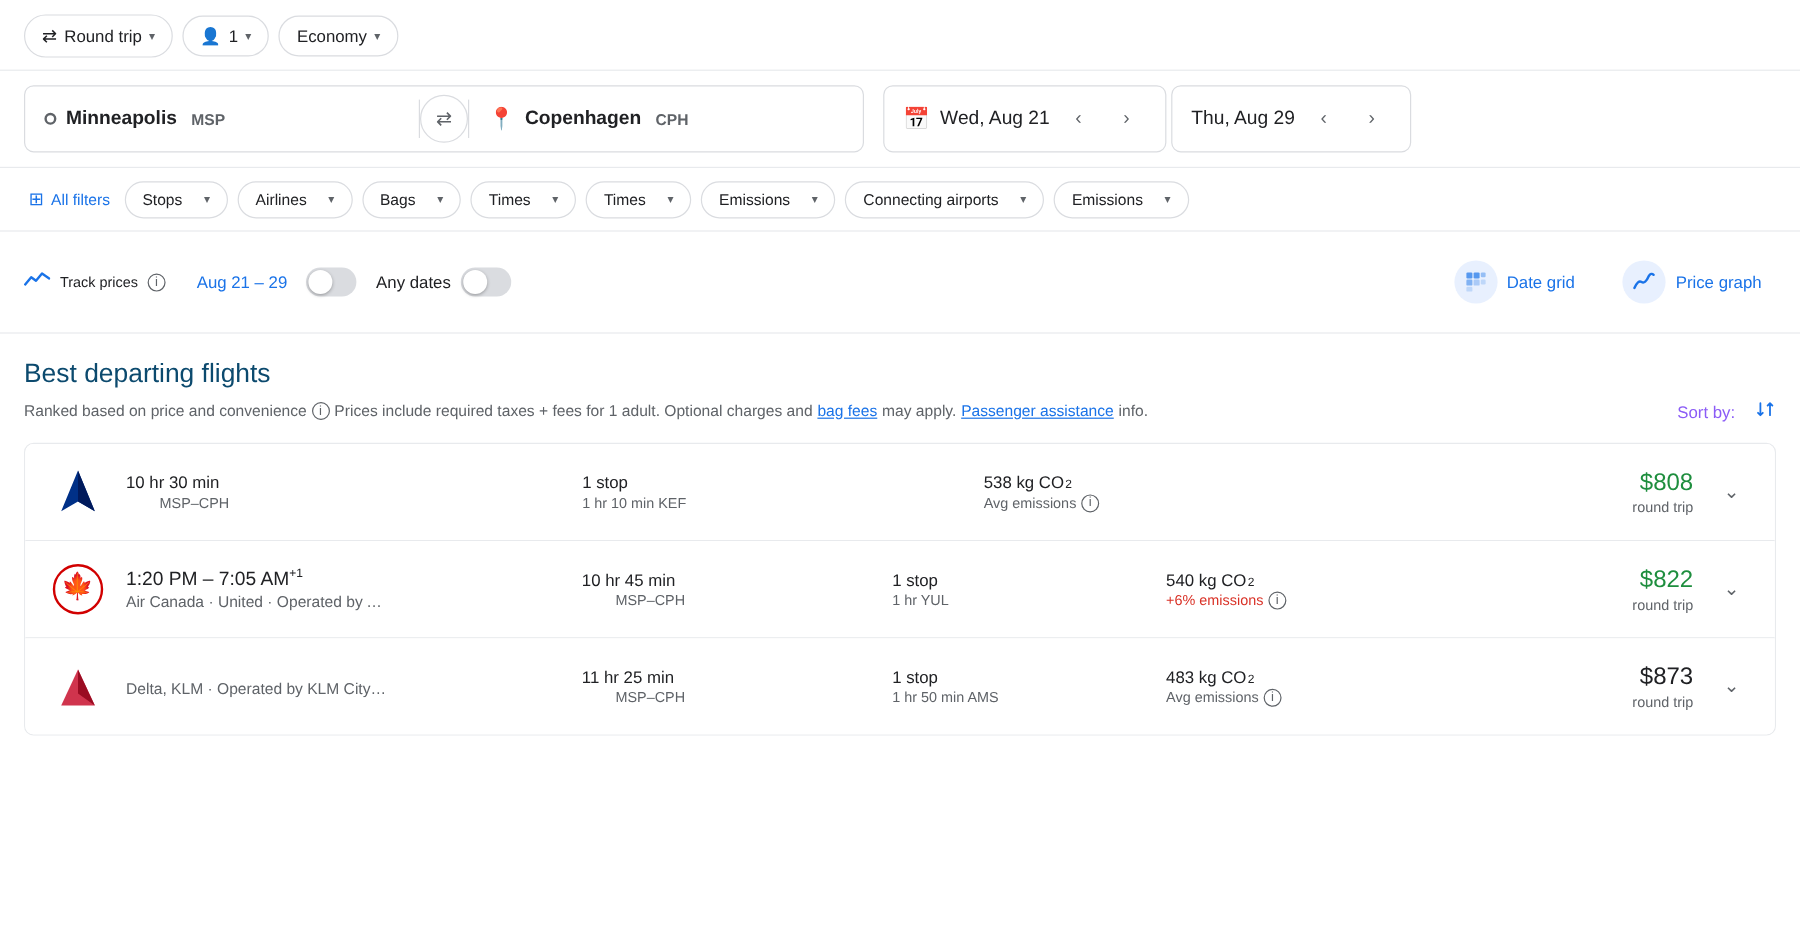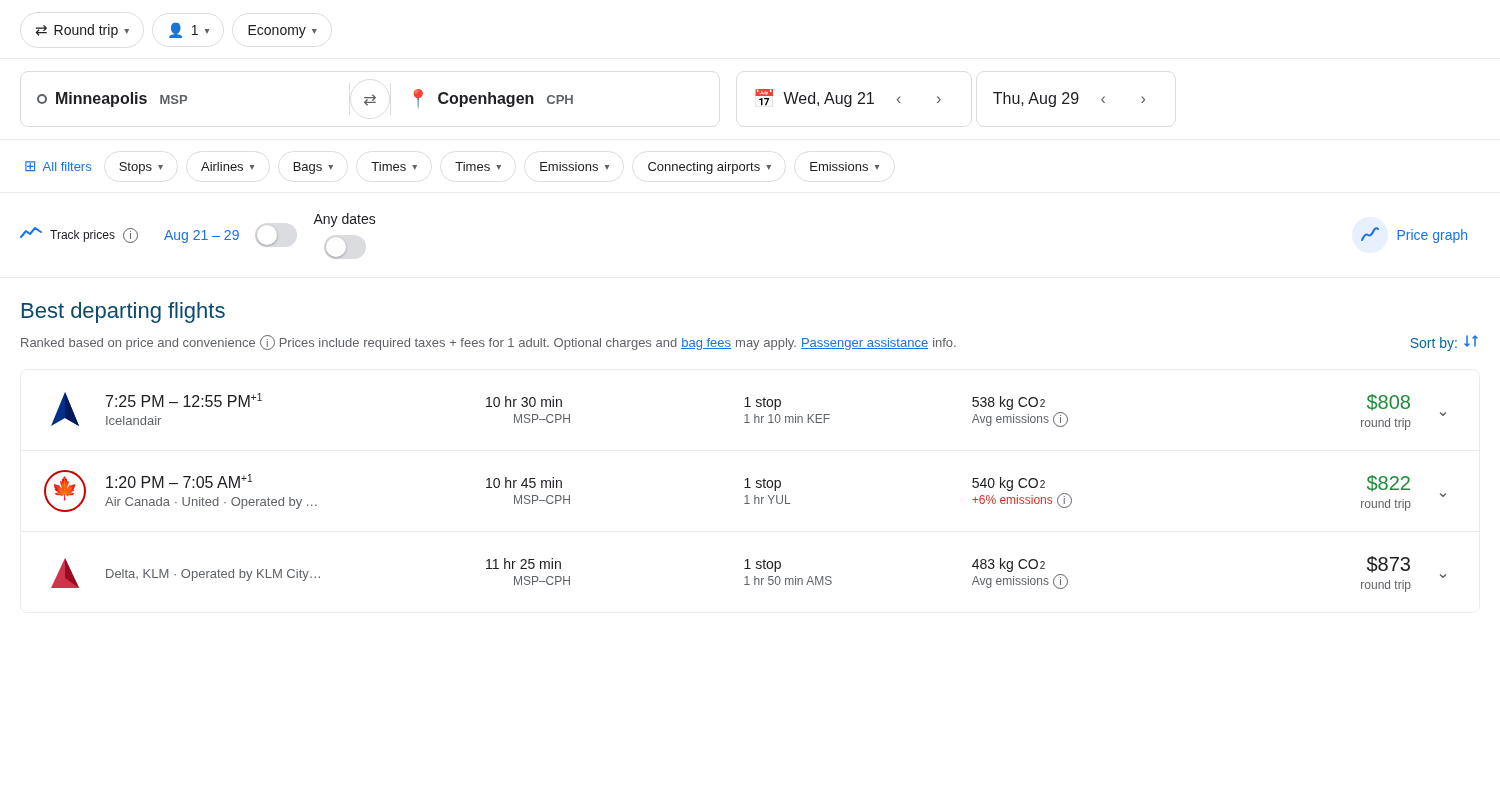--- a/index.html
+++ b/index.html
@@ -17,42 +17,42 @@
     .search-field-code { font-size: 13px; color: #5f6368; margin-left: 4px; }
     .swap-btn { width: 40px; height: 40px; border-radius: 50%; border: 1px solid #dadce0; display: flex; align-items: center; justify-content: center; cursor: pointer; background: #fff; flex-shrink: 0; font-size: 16px; color: #5f6368; }
     .divider-v { width: 1px; height: 32px; background: #dadce0; }
     .date-section { display: flex; align-items: center; gap: 4px; margin-left: 16px; }
     .date-field { display: flex; align-items: center; gap: 8px; border: 1px solid #dadce0; border-radius: 8px; height: 56px; padding: 0 16px; cursor: pointer; background: #fff; }
     .calendar-icon { font-size: 18px; color: #5f6368; }
     .date-text { font-size: 16px; color: #202124; }
     .date-nav { width: 32px; height: 32px; border-radius: 50%; border: none; background: none; cursor: pointer; font-size: 16px; color: #5f6368; display: flex; align-items: center; justify-content: center; }
 
     .filters-bar { display: flex; align-items: center; gap: 8px; padding: 10px 20px; border-bottom: 1px solid #e8eaed; flex-wrap: wrap; }
-    .filter-btn { display: flex; align-items: center; gap: 6px; border: 1px solid #dadce0; border-radius: 20px; padding: 7px 14px; cursor: pointer; background: #fff; font-size: 13px; color: #202124; white-space: nowrap; text-align: center; }
+    .filter-btn { display: flex; align-items: center; gap: 18px; border: 1px solid #dadce0; border-radius: 20px; padding: 7px 14px; cursor: pointer; background: #fff; font-size: 13px; color: #202124; white-space: nowrap; text-align: center; }
     .all-filters-btn { display: flex; align-items: center; gap: 6px; color: #1a73e8; border: none; background: none; cursor: pointer; font-size: 13px; font-weight: 500; padding: 7px 4px; }
 
     .track-section { display: flex; align-items: center; gap: 16px; padding: 16px 20px; border-bottom: 1px solid #e8eaed; }
     .track-prices { display: flex; align-items: center; gap: 8px; }
     .track-icon { font-size: 18px; color: #1a73e8; }
     .track-label { font-size: 12px; font-weight: 500; color: #202124; }
     .track-date { color: #1a73e8; font-size: 14px; font-weight: 500; }
     .toggle { width: 42px; height: 24px; background: #dadce0; border-radius: 12px; cursor: pointer; position: relative; flex-shrink: 0; }
     .toggle-thumb { width: 20px; height: 20px; border-radius: 50%; background: #fff; position: absolute; top: 2px; left: 2px; box-shadow: 0 1px 3px rgba(0,0,0,0.3); }
-    .any-dates { display: flex; align-items: center; gap: 8px; flex-direction: column; }
+    .any-dates { display: flex; align-items: center; gap: 8px; }
     .any-dates-label { font-size: 14px; color: #202124; font-weight: 500; }
     .right-tools { display: flex; align-items: center; gap: 16px; margin-left: auto; }
     .tool-btn { display: flex; align-items: center; gap: 8px; cursor: pointer; padding: 8px 12px; border-radius: 20px; }
     .tool-label { color: #1a73e8; font-size: 14px; font-weight: 500; }
     .tool-icon { width: 36px; height: 36px; border-radius: 50%; background: #e8f0fe; display: flex; align-items: center; justify-content: center; font-size: 16px; }
 
     .main-content { padding: 20px 20px; }
     .section-title { font-size: 22px; font-weight: 500; color: #0c4a6e; margin-bottom: 4px; }
     .section-subtitle { font-size: 13px; color: #5f6368; margin-bottom: 16px; display: flex; align-items: center; gap: 4px; flex-wrap: wrap; }
     .section-subtitle a { color: #1a73e8; text-decoration: underline; cursor: pointer; }
-    .sort-by { margin-left: auto; color: #0369a1; font-size: 14px; font-weight: 500; display: flex; align-items: center; gap: 4px; cursor: pointer; text-align: right; }
+    .sort-by { margin-left: auto; color: #8b5cf6; font-size: 14px; font-weight: 500; display: flex; align-items: center; gap: 16px; cursor: pointer; text-align: right; }
     .section-header { display: flex; align-items: baseline; gap: 8px; margin-bottom: 4px; }
     .info-icon { font-size: 11px; color: #5f6368; border: 1px solid #5f6368; border-radius: 50%; width: 15px; height: 15px; display: inline-flex; align-items: center; justify-content: center; cursor: pointer; flex-shrink: 0; }
 
     .flights-list { border: 1px solid #e8eaed; border-radius: 8px; overflow: hidden; }
     .flight-row { display: flex; align-items: center; padding: 16px 20px; gap: 16px; border-bottom: 1px solid #e8eaed; cursor: pointer; background: #fff; }
     .flight-row:last-child { border-bottom: none; }
 
     .airline-logo { width: 48px; height: 48px; flex-shrink: 0; display: flex; align-items: center; justify-content: center; }
 
     .flight-times { flex: 1.2; min-width: 160px; }
@@ -189,20 +189,34 @@
   </div>
 
   <div class="any-dates">
     <span class="any-dates-label">Any dates</span>
     <div class="toggle">
       <div class="toggle-thumb"></div>
     </div>
   </div>
 
   <div class="right-tools">
+    <div class="tool-btn">
+      <div class="tool-icon">
+        <svg width="20" height="20" viewBox="0 0 20 20" fill="none">
+          <rect x="2" y="2" width="5" height="5" rx="1" fill="#1a73e8" opacity="0.7"></rect>
+          <rect x="8" y="2" width="5" height="5" rx="1" fill="#1a73e8" opacity="0.7"></rect>
+          <rect x="2" y="8" width="5" height="5" rx="1" fill="#1a73e8" opacity="0.5"></rect>
+          <rect x="8" y="8" width="5" height="5" rx="1" fill="#1a73e8" opacity="0.3"></rect>
+          <rect x="14" y="2" width="4" height="4" rx="1" fill="#1a73e8" opacity="0.4"></rect>
+          <rect x="14" y="8" width="4" height="4" rx="1" fill="#1a73e8" opacity="0.2"></rect>
+          <rect x="2" y="14" width="5" height="4" rx="1" fill="#1a73e8" opacity="0.2"></rect>
+        </svg>
+      </div>
+      <span class="tool-label">Date grid</span>
+    </div>
     <div class="tool-btn">
       <div class="tool-icon">
         <svg width="20" height="20" viewBox="0 0 20 20" fill="none">
           <path d="M2 15 Q5 8, 8 10 Q11 12, 14 5 Q16 2, 18 4" stroke="#1a73e8" stroke-width="2" fill="none" stroke-linecap="round"></path>
         </svg>
       </div>
       <span class="tool-label">Price graph</span>
     </div>
   </div>
 </div>
@@ -231,26 +245,20 @@
 
   <div class="flights-list">
 
     <div class="flight-row">
       <div class="airline-logo">
         <svg width="44" height="44" viewBox="0 0 44 44">
           <polygon points="8,38 22,4 36,38 22,30" fill="#003087"></polygon>
           <polygon points="22,4 36,38 22,30" fill="#001a5c"></polygon>
         </svg>
       </div>
-      <div class="flight-times">
-        <div class="flight-time">
-          <span>7:25 PM – 12:55 PM</span><sup style="font-size:10px;">+1</sup>
-        </div>
-        <div class="flight-airline">Icelandair</div>
-      </div>
       <div class="flight-duration">
         <div class="duration-time">10 hr 30 min</div>
         <div class="duration-route">MSP–CPH</div>
       </div>
       <div class="flight-stops">
         <div class="stops-count">1 stop</div>
         <div class="stops-detail">1 hr 10 min KEF</div>
       </div>
       <div class="flight-emissions">
         <div class="emissions-val">

